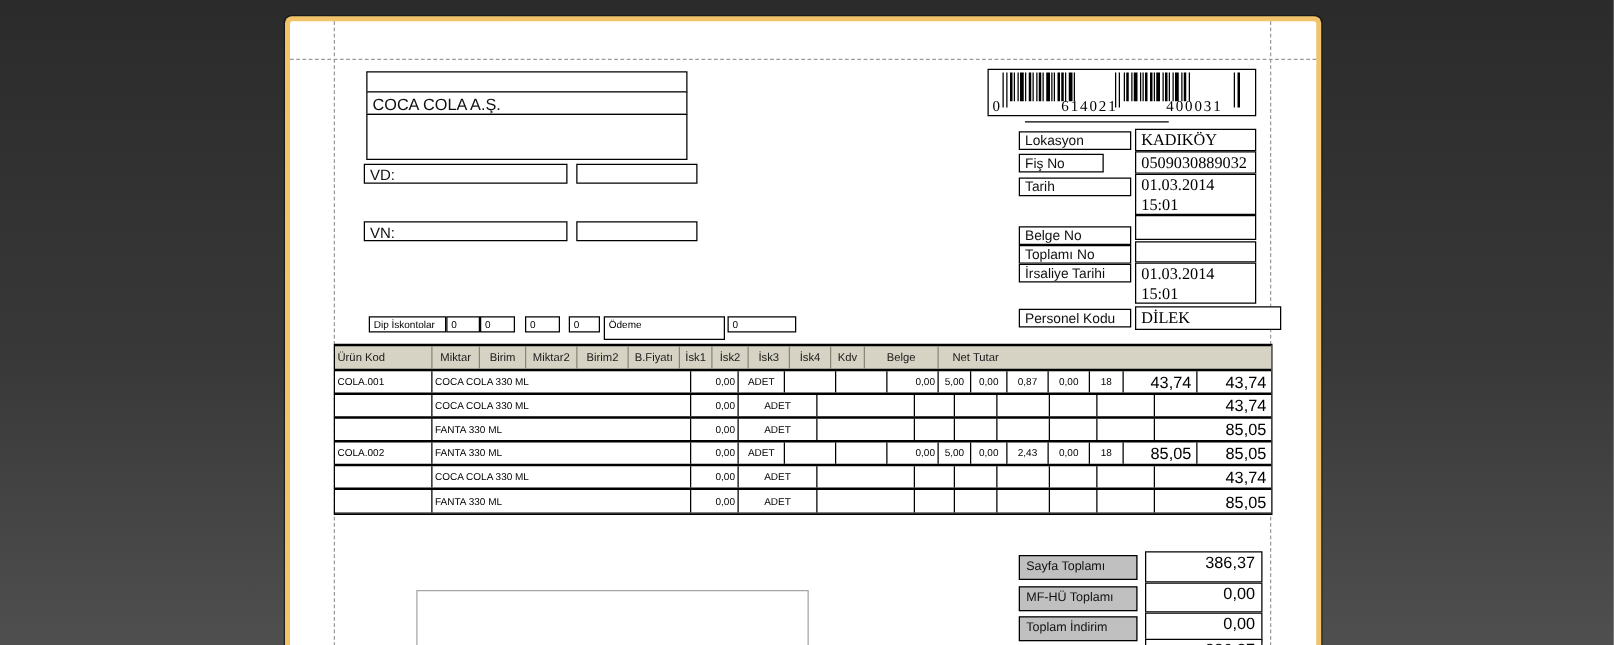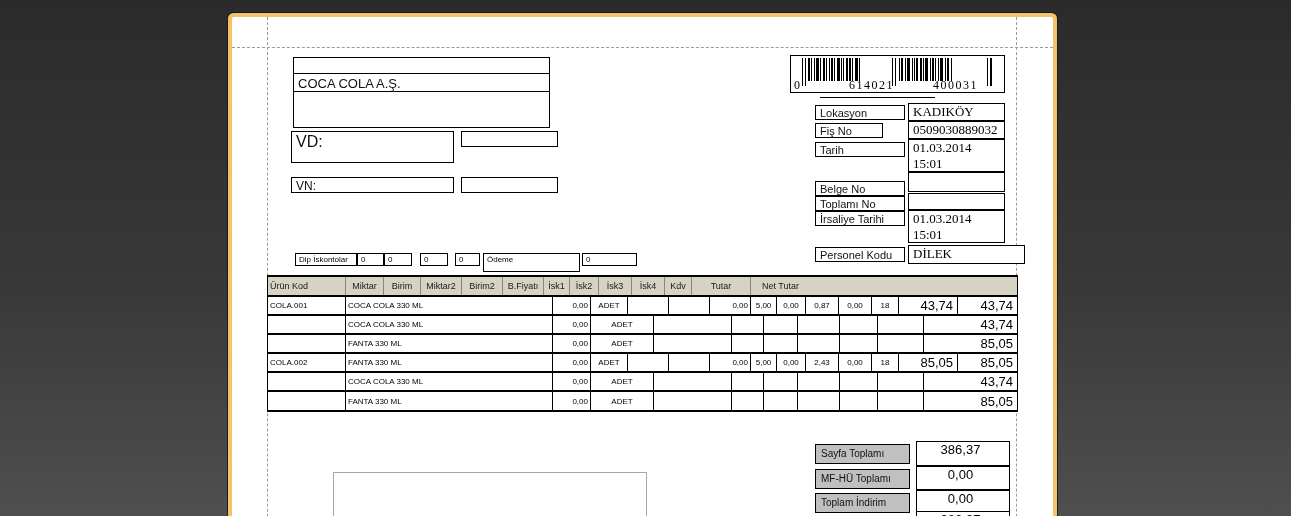--- a/index.html
+++ b/index.html
@@ -32,38 +32,38 @@
   .cell.ct{justify-content:center}
   .cell.big{font-size:13px;justify-content:flex-end;padding-right:4px}
   .c-kod{width:78px}.c-desc{width:207px}.c-mik{width:38px}.c-bir{width:37px}
   .c-mik2{width:41px}.c-bir2{width:41px}.c-bf{width:41px}
   .c-i1{width:26px}.c-i2{width:29px}.c-i3{width:33px}.c-i4{width:33px}
   .c-kdv{width:27px}.c-tut{width:59px}.c-net{width:59px}
   .s-bir{width:63px}.s-a{width:78px}.s-b{width:32px}.s-c{width:34px}
   .s-d{width:42px}.s-e{width:38px}.s-f{width:46px}.s-net{width:93px}
   
   .tot-lbl{border:1px solid #000;background:#c0c0c0;font-size:10px;color:#111;padding:3px 0 0 5px;white-space:nowrap}
-  .tot-val{border:1.5px solid #000;background:#fff;font-size:13px;text-align:center;padding:0 5px 0 0;white-space:nowrap}
+  .tot-val{border:1.5px solid #000;background:#fff;font-size:13px;text-align:right;padding:0 5px 0 0;white-space:nowrap}
   .graybox{border:1px solid #a6a6a6;background:#fff}
   .bline{background:#000}
 </style>
 </head>
 <body>
 
 <div class="page">
 
   <div class="guide-v" style="left:35px"></div>
   <div class="guide-v" style="left:784px"></div>
   <div class="guide-h" style="top:30px"></div>
 
   <div class="abs lblbox" style="left:61px;top:40px;width:257px;height:17px;font-size:13px;padding-top:15px">320.001</div>
   <div class="abs lblbox" style="left:61px;top:56px;width:257px;height:19px;font-size:13px;padding-top:2px">COCA COLA A.Ş.</div>
   <div class="abs bbox" style="left:61px;top:74px;width:257px;height:37px"></div>
 
-  <div class="abs lblbox" style="left:59px;top:114px;width:163px;height:32px;font-size:16px">VD:</div>
+  <div class="abs lblbox" style="left:59px;top:114px;width:163px;height:16px;font-size:12px">VD:</div>
   <div class="abs bbox" style="left:229px;top:114px;width:97px;height:16px"></div>
 
   <div class="abs lblbox" style="left:59px;top:160px;width:163px;height:16px;font-size:12px">VN:</div>
   <div class="abs bbox" style="left:229px;top:160px;width:97px;height:16px"></div>
 
   <div class="abs bbox" style="left:558px;top:38px;width:215px;height:38px">
     <svg id="bcsvg" width="213" height="36">
         <rect x="160" y="2" width="1" height="23" fill="#000"></rect>
         <rect x="156" y="2" width="2" height="23" fill="#000"></rect>
         <rect x="154" y="2" width="1" height="23" fill="#000"></rect>
@@ -148,21 +148,21 @@
       <div class="cell c-mik">Miktar</div>
       <div class="cell c-bir">Birim</div>
       <div class="cell c-mik2">Miktar2</div>
       <div class="cell c-bir2">Birim2</div>
       <div class="cell c-bf">B.Fiyatı</div>
       <div class="cell c-i1">İsk1</div>
       <div class="cell c-i2">İsk2</div>
       <div class="cell c-i3">İsk3</div>
       <div class="cell c-i4">İsk4</div>
       <div class="cell c-kdv">Kdv</div>
-      <div class="cell c-tut">Tutar</div>
+      <div class="cell c-tut">Belge</div>
       <div class="cell c-net last">Net Tutar</div>
     </div>
 
     <div class="trow">
       <div class="cell c-kod">COLA.001</div>
       <div class="cell c-desc">COCA COLA 330 ML</div>
       <div class="cell c-mik rt">0,00</div>
       <div class="cell c-bir ct">ADET</div>
       <div class="cell c-mik2"></div>
       <div class="cell c-bir2"></div>

